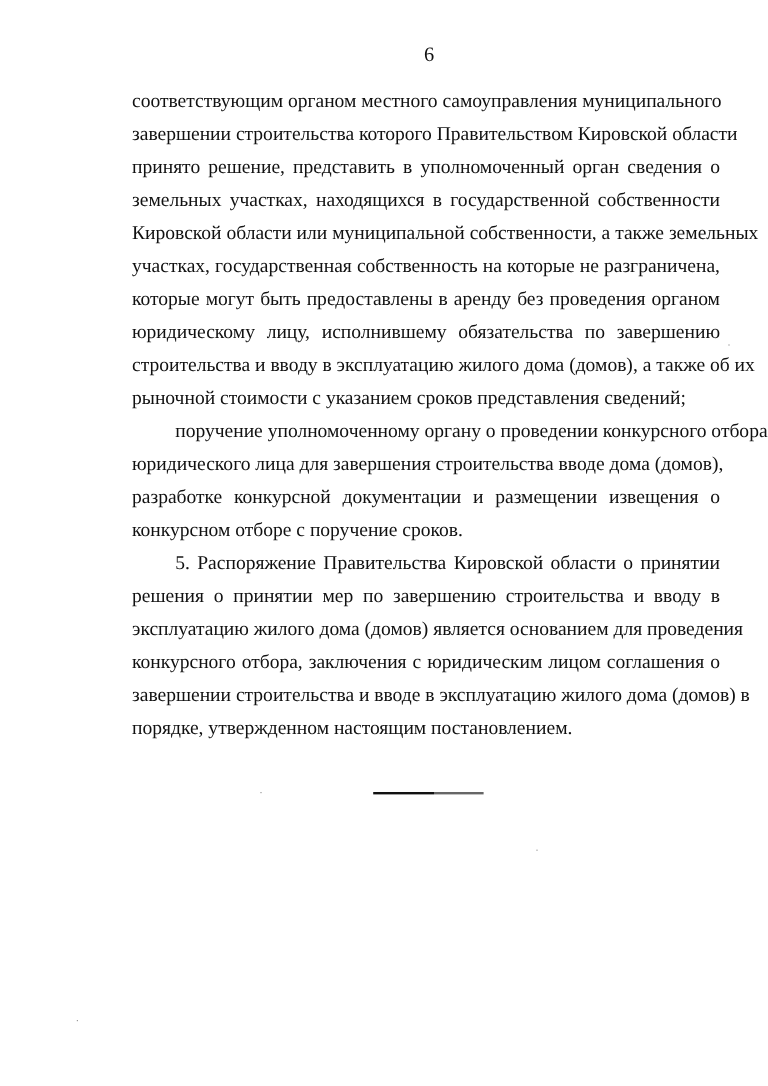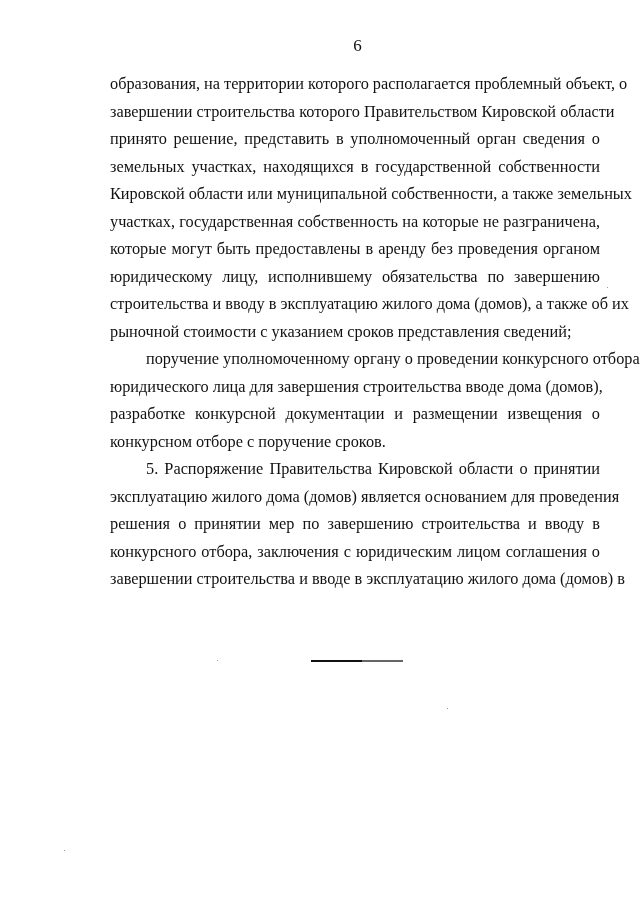--- a/index.html
+++ b/index.html
@@ -68,45 +68,46 @@
   </style>
 </head>
 <body>
 
 <div class="page">
   <div class="page-number">6</div>
 
   <div class="body-text">
 
     <div>
-      <span class="line">образования, на территории которого располагается проблемный объект, о</span>
+      <span class="line">соответствующим органом местного самоуправления муниципального</span>
       <span class="line">завершении строительства которого Правительством Кировской области</span>
       <span class="line">принято решение, представить в уполномоченный орган сведения о</span>
       <span class="line">земельных участках, находящихся в государственной собственности</span>
       <span class="line">Кировской области или муниципальной собственности, а также земельных</span>
       <span class="line">участках, государственная собственность на которые не разграничена,</span>
       <span class="line">которые могут быть предоставлены в аренду без проведения органом</span>
       <span class="line">юридическому лицу, исполнившему обязательства по завершению</span>
       <span class="line">строительства и вводу в эксплуатацию жилого дома (домов), а также об их</span>
       <span class="line last">рыночной стоимости  с указанием сроков представления сведений;</span>
     </div>
 
     <div>
       <span class="line indent">поручение уполномоченному органу о проведении конкурсного отбора</span>
       <span class="line">юридического лица для завершения строительства вводе дома (домов),</span>
       <span class="line">разработке конкурсной документации и размещении извещения о</span>
       <span class="line last">конкурсном отборе с поручение сроков.</span>
     </div>
 
     <div>
       <span class="line indent">5. Распоряжение Правительства Кировской области о принятии</span>
+      <span class="line">решения о принятии мер по завершению строительства и вводу в</span>
       <span class="line">эксплуатацию жилого дома (домов) является основанием для проведения</span>
-      <span class="line">решения о принятии мер по завершению строительства и вводу в</span>
       <span class="line">конкурсного отбора, заключения с юридическим лицом соглашения о</span>
       <span class="line">завершении строительства и вводе в эксплуатацию жилого дома (домов) в</span>
+      <span class="line last">порядке, утвержденном настоящим постановлением.</span>
     </div>
   </div>
 
   <div class="divider"></div>
 
   <div class="speck" style="left:217px;top:660px;"></div>
   <div class="speck" style="left:447px;top:708px;"></div>
   <div class="speck" style="left:607px;top:287px;"></div>
   <div class="speck" style="left:64px;top:850px;"></div>
 </div>

